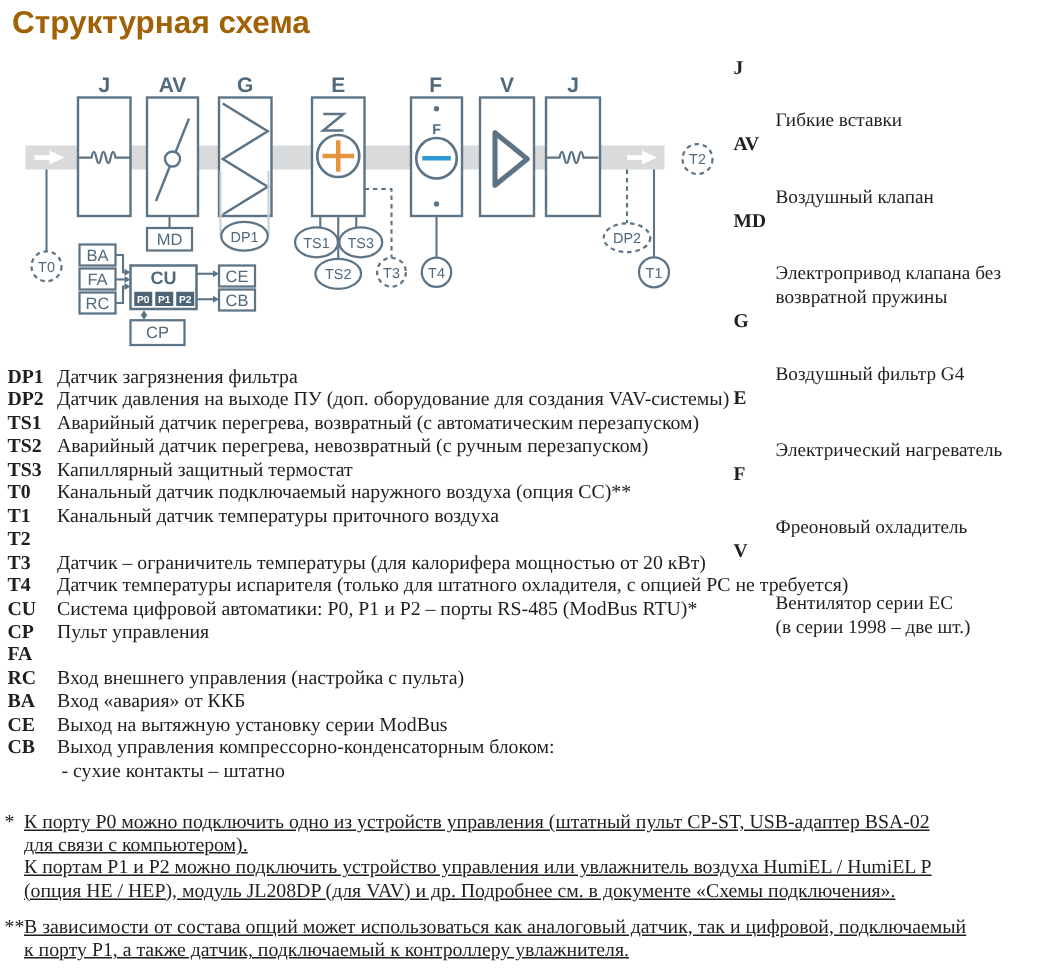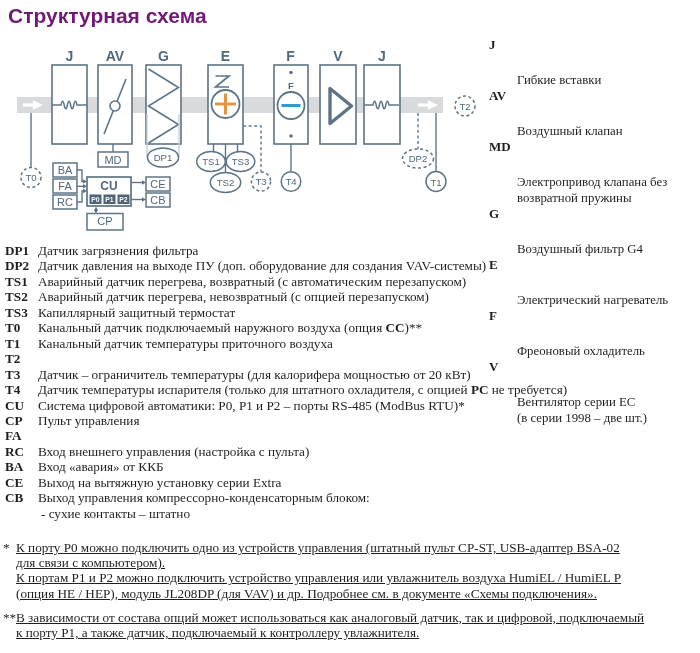--- a/index.html
+++ b/index.html
@@ -1,32 +1,32 @@
 <!DOCTYPE html>
 <html><head>
 <meta charset="utf-8">
 <style>
   html,body{margin:0;padding:0;background:#ffffff;}
   body{width:700px;height:653px;position:relative;overflow:hidden;
        font-family:"Liberation Serif", serif;color:#1f1f1f;}
   .title{position:absolute;left:8px;top:4px;
          font-family:"Liberation Sans", sans-serif;
-         font-weight:bold;font-size:21px;color:#701a75;letter-spacing:0px;}
+         font-weight:bold;font-size:21px;color:#a16207;letter-spacing:0px;}
   .diagram-svg{position:absolute;left:0;top:0;}
   
   .legend{position:absolute;left:489px;top:37px;width:208px;}
   .legend-row{display:flex;line-height:15.2px;font-size:12.8px;}
   .legend-abbr{width:28px;font-weight:bold;font-size:13px;flex:none;}
   .legend-desc{white-space:pre-line;margin-top:36px;}
   
   .abbr-list{position:absolute;left:5px;top:243px;width:692px;}
   .list-row{display:flex;line-height:15.45px;font-size:13.2px;}
   .list-abbr{width:33px;font-weight:bold;flex:none;}
   .list-desc{white-space:pre;}
-  .list-desc .b{font-weight:bold;margin-top:45px;}
+  .list-desc .b{font-weight:normal;margin-top:45px;}
   .sub-desc{padding-left:3px;}
   
   .footnotes{position:absolute;left:3px;top:540px;width:695px;}
   .footnote{display:flex;font-size:13.2px;line-height:15.2px;}
   .fn-marker{width:13px;flex:none;}
   .fn-text{white-space:pre-line;text-decoration:underline;}
   .fn2{margin-top:9px;}
 </style>
 </head>
 <body>
@@ -222,21 +222,21 @@
   <div class="list-row">
     <span class="list-abbr">DP2</span>
     <span class="list-desc"><span>Датчик давления на выходе ПУ (доп. оборудование для создания VAV-системы)</span><span class="b"></span><span></span></span>
   </div>
   <div class="list-row">
     <span class="list-abbr">TS1</span>
     <span class="list-desc"><span>Аварийный датчик перегрева, возвратный (с автоматическим перезапуском)</span><span class="b"></span><span></span></span>
   </div>
   <div class="list-row">
     <span class="list-abbr">TS2</span>
-    <span class="list-desc"><span>Аварийный датчик перегрева, невозвратный (с опцией перезапуском)</span><span class="b"></span><span></span></span>
+    <span class="list-desc"><span>Аварийный датчик перегрева, невозвратный (с ручным перезапуском)</span><span class="b"></span><span></span></span>
   </div>
   <div class="list-row">
     <span class="list-abbr">TS3</span>
     <span class="list-desc"><span>Капиллярный защитный термостат</span><span class="b"></span><span></span></span>
   </div>
   <div class="list-row">
     <span class="list-abbr">T0</span>
     <span class="list-desc"><span>Канальный датчик подключаемый наружного воздуха (опция </span><span class="b">CC</span><span>)**</span></span>
   </div>
   <div class="list-row">
@@ -268,21 +268,21 @@
   <div class="list-row">
     <span class="list-abbr">RC</span>
     <span class="list-desc"><span>Вход внешнего управления (настройка с пульта)</span><span class="b"></span><span></span></span>
   </div>
   <div class="list-row">
     <span class="list-abbr">BA</span>
     <span class="list-desc"><span>Вход «авария» от ККБ</span><span class="b"></span><span></span></span>
   </div>
   <div class="list-row">
     <span class="list-abbr">CE</span>
-    <span class="list-desc"><span>Выход на вытяжную установку серии Extra</span><span class="b"></span><span></span></span>
+    <span class="list-desc"><span>Выход на вытяжную установку серии ModBus</span><span class="b"></span><span></span></span>
   </div>
   <div class="list-row">
     <span class="list-abbr">CB</span>
     <span class="list-desc"><span>Выход управления компрессорно-конденсаторным блоком:</span><span class="b"></span><span></span></span>
   </div>
   <div class="list-row">
     <span class="list-abbr"></span>
     <span class="list-desc sub-desc"><span>- сухие контакты – штатно</span><span class="b"></span><span></span></span>
   </div>
 </div>

